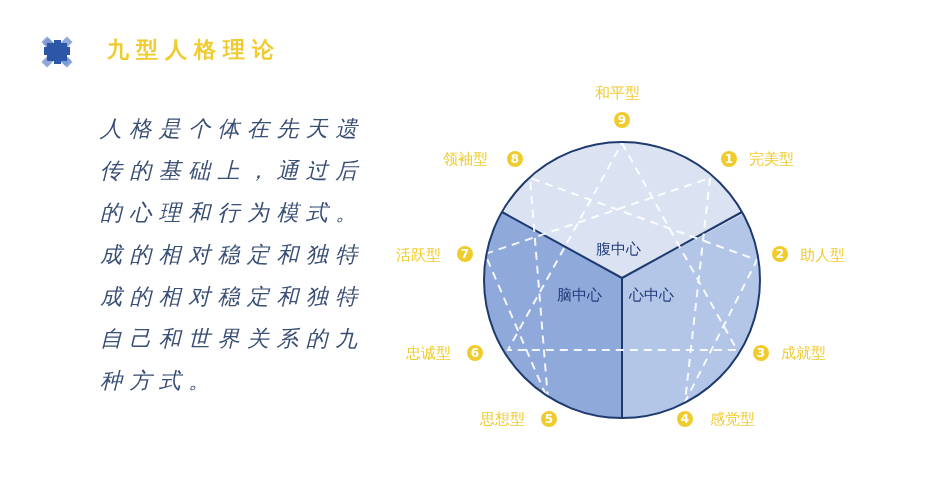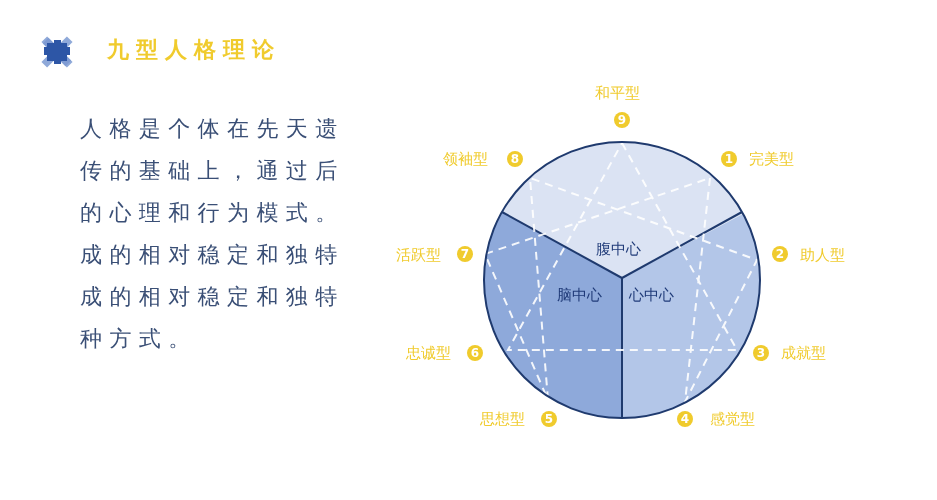--- a/index.html
+++ b/index.html
@@ -1,22 +1,22 @@
 <!DOCTYPE html>
 <html><head>
 <meta charset="utf-8">
 <style>
   html, body { margin: 0; padding: 0; background: #ffffff; }
   body { width: 937px; height: 500px; position: relative; overflow: hidden;
          font-family: "DejaVu Sans", "Liberation Sans", sans-serif; }
   .logo { position: absolute; left: 38px; top: 34px; width: 38px; height: 36px; }
   .title { position: absolute; left: 107px; top: 36px; font-size: 22px; letter-spacing: 7px;
            color: #f0cb2d; font-weight: bold; line-height: 28px; }
-  .body-text { position: absolute; left: 80px; top: 108px; width: 270px; font-size: 22px;
-               color: #3a4f76; line-height: 42px; letter-spacing: 7.4px; }
+  .body-text { position: absolute; left: 100px; top: 108px; width: 270px; font-size: 22px;
+               color: #3a4f76; line-height: 42px; letter-spacing: 7.4px; font-style: italic; }
   .body-text .line { display: block; white-space: nowrap; }
   .diagram { position: absolute; left: 0; top: 0; width: 937px; height: 500px; }
   .label { position: absolute; font-size: 15px; color: #f0cb2d; line-height: 18px; white-space: nowrap; }
   .num { position: absolute; width: 16px; height: 16px; border-radius: 50%; background: #f0cb2d;
          color: #ffffff; font-size: 12px; line-height: 16px; text-align: center; font-weight: bold; }
   .center-label { position: absolute; font-size: 15px; color: #1f3a78; line-height: 18px; white-space: nowrap; }
 </style>
 </head>
 <body>
 
@@ -36,20 +36,21 @@
 </svg>
 
 <div class="title">九型人格理论</div>
 
 <div class="body-text">
   <span class="line">人格是个体在先天遗</span>
   <span class="line">传的基础上，通过后</span>
   <span class="line">的心理和行为模式。</span>
   <span class="line">成的相对稳定和独特</span>
   <span class="line">成的相对稳定和独特</span>
+  <span class="line">自己和世界关系的九</span>
   <span class="line">种方式。</span>
 </div>
 
 <svg class="diagram" viewBox="0 0 937 500">
   <defs>
     <clipPath id="circ">
         <circle cx="622" cy="280" r="138"></circle>
       </clipPath>
   </defs>
   <g clip-path="url(#circ)">

